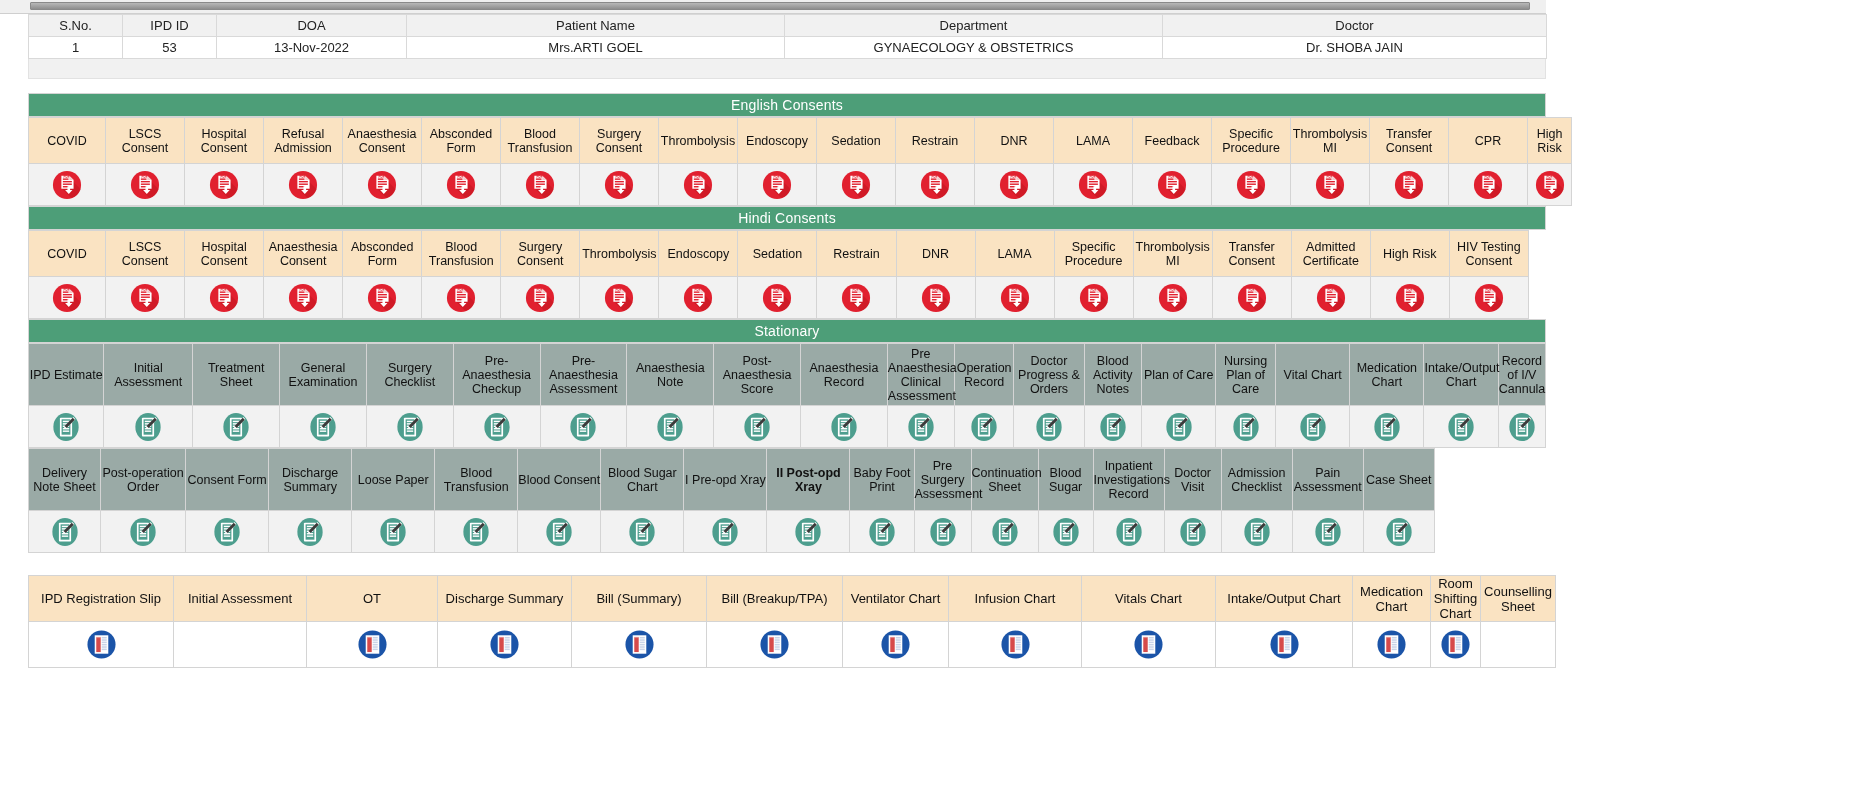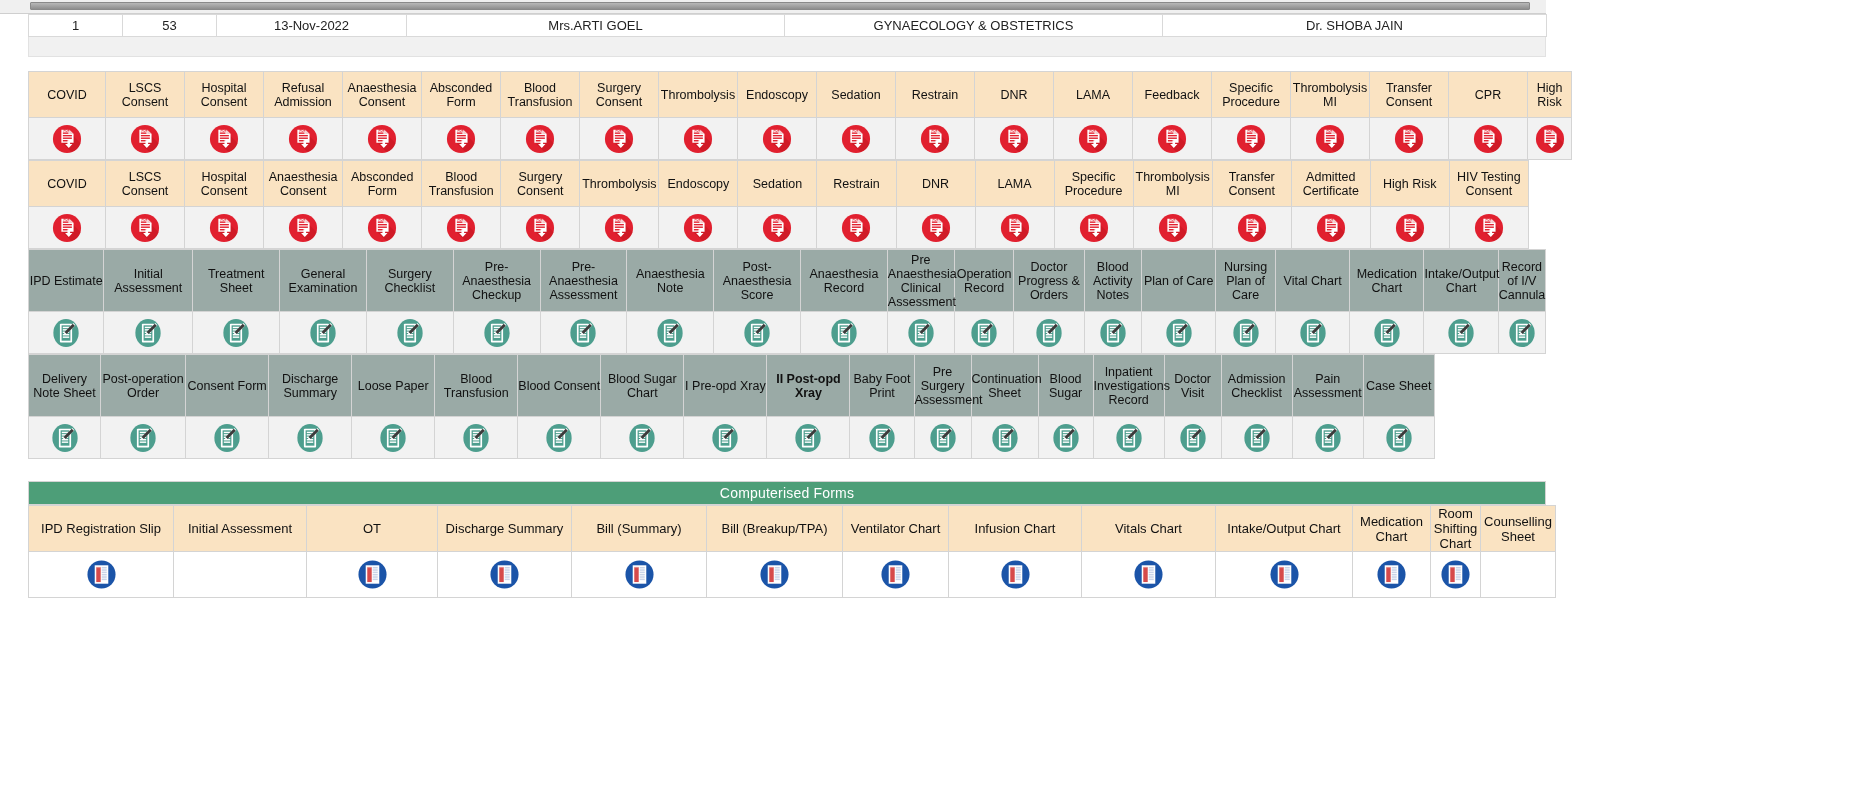--- a/index.html
+++ b/index.html
@@ -163,34 +163,49 @@
   <table class="info-table">
     <colgroup>
       <col style="width:94px">
         <col style="width:94px">
         <col style="width:190px">
       <col style="width:378px">
         <col style="width:378px">
         <col style="width:384px">
     </colgroup>
     <tbody>
+        <tr>
+      <th>S.No.</th>
+      <th>IPD ID</th>
+      <th>DOA</th>
+      <th>Patient Name</th>
+      <th>Department</th>
+      <th>Doctor</th>
+    </tr>
     <tr>
       <td>1</td>
       <td>53</td>
       <td>13-Nov-2022</td>
       <td>Mrs.ARTI GOEL</td>
       <td>GYNAECOLOGY &amp; OBSTETRICS</td>
       <td>Dr. SHOBA JAIN</td>
     </tr>
   </tbody>
     </table>
   <div class="info-spacer"></div>
 
   <div class="sec-gap"></div>
 
+  <table class="grid">
+    <tbody>
+        <tr>
+      <td class="banner" id="eng-banner-cell" colspan="20">English Consents</td>
+    </tr>
+  </tbody>
+    </table>
   <table class="grid">
     <tbody>
         <tr id="eng-hdr-row">
           <td class="hdr-consent" style="width: 77px;">COVID</td>
           <td class="hdr-consent" style="width: 79px;">LSCS Consent</td>
           <td class="hdr-consent" style="width: 79px;">Hospital Consent</td>
           <td class="hdr-consent" style="width: 79px;">Refusal Admission</td>
           <td class="hdr-consent" style="width: 79px;">Anaesthesia Consent</td>
           <td class="hdr-consent" style="width: 79px;">Absconded Form</td>
           <td class="hdr-consent" style="width: 79px;">Blood Transfusion</td>
@@ -348,20 +363,27 @@
                 <use href="#sym-pdf"></use>
               </svg>
             </div>
           </td>
         </tr>
   </tbody>
     </table>
 
   <table class="grid">
     <tbody>
+        <tr>
+      <td class="banner" id="hin-banner-cell" colspan="19">Hindi Consents</td>
+    </tr>
+  </tbody>
+    </table>
+  <table class="grid">
+    <tbody>
         <tr id="hin-hdr-row">
           <td class="hdr-consent" style="width: 77px;">COVID</td>
           <td class="hdr-consent" style="width: 79px;">LSCS Consent</td>
           <td class="hdr-consent" style="width: 79px;">Hospital Consent</td>
           <td class="hdr-consent" style="width: 79px;">Anaesthesia Consent</td>
           <td class="hdr-consent" style="width: 79px;">Absconded Form</td>
           <td class="hdr-consent" style="width: 79px;">Blood Transfusion</td>
           <td class="hdr-consent" style="width: 79px;">Surgery Consent</td>
           <td class="hdr-consent" style="width: 79px;">Thrombolysis</td>
           <td class="hdr-consent" style="width: 79px;">Endoscopy</td>
@@ -509,20 +531,27 @@
               <svg width="30" height="30">
                 <use href="#sym-pdf"></use>
               </svg>
             </div>
           </td>
           <td style="width: 17px; background: rgb(255, 255, 255); border: none;"></td>
         </tr>
   </tbody>
     </table>
 
+  <table class="grid">
+    <tbody>
+        <tr>
+      <td class="banner" id="sta-banner-cell" colspan="20">Stationary</td>
+    </tr>
+  </tbody>
+    </table>
   <table class="grid">
     <tbody>
         <tr id="sta-hdr-row1">
           <td class="hdr-stationary" style="width: 72px;">IPD Estimate</td>
           <td class="hdr-stationary" style="width: 85px;">Initial Assessment</td>
           <td class="hdr-stationary" style="width: 83px;">Treatment Sheet</td>
           <td class="hdr-stationary" style="width: 83px;">General Examination</td>
           <td class="hdr-stationary" style="width: 83px;">Surgery Checklist</td>
           <td class="hdr-stationary" style="width: 83px;">Pre-Anaesthesia Checkup</td>
           <td class="hdr-stationary" style="width: 83px;">Pre-Anaesthesia Assessment</td>
@@ -844,27 +873,20 @@
           </td>
           <td style="width: 111px; background: rgb(255, 255, 255); border: none;"></td>
         </tr>
   </tbody>
     </table>
 
   <div class="sec-gap-lg"></div>
 
   <table class="grid">
     <tbody>
-        <tr>
-      <td class="banner" id="cf-banner-cell" colspan="13">Computerised Forms</td>
-    </tr>
-  </tbody>
-    </table>
-  <table class="grid">
-    <tbody>
         <tr id="cf-hdr-row">
           <td class="hdr-computer" style="width: 145px;">IPD Registration Slip</td>
           <td class="hdr-computer" style="width: 133px;">Initial Assessment</td>
           <td class="hdr-computer" style="width: 131px;">OT</td>
           <td class="hdr-computer" style="width: 134px;">Discharge Summary</td>
           <td class="hdr-computer" style="width: 135px;">Bill (Summary)</td>
           <td class="hdr-computer" style="width: 136px; margin-top: 44px;">Bill (Breakup/TPA)</td>
           <td class="hdr-computer" style="width: 106px;">Ventilator Chart</td>
           <td class="hdr-computer" style="width: 133px;">Infusion Chart</td>
           <td class="hdr-computer" style="width: 134px;">Vitals Chart</td>

